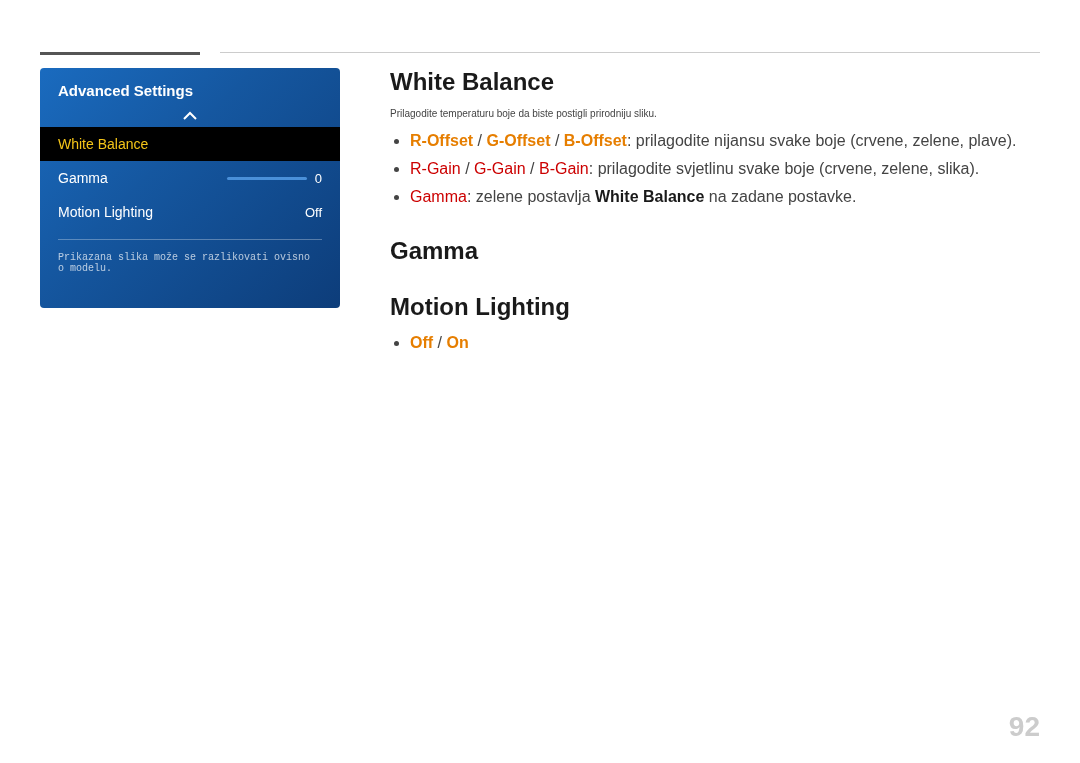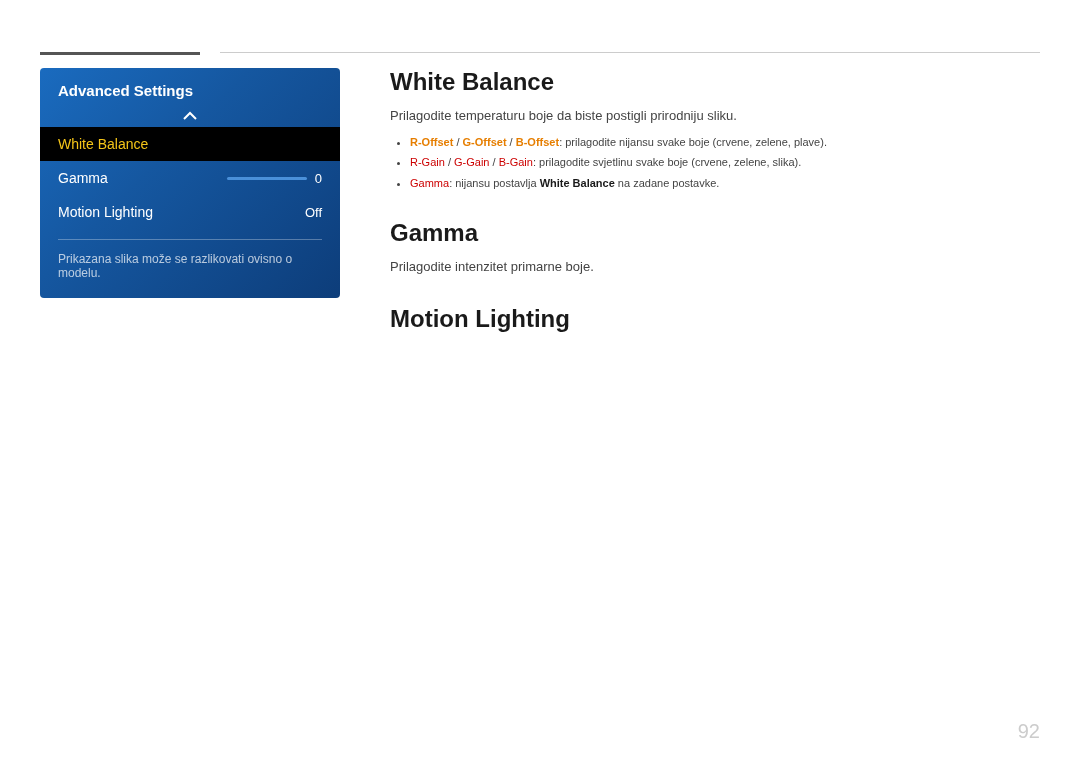--- a/index.html
+++ b/index.html
@@ -32,21 +32,21 @@
     }
 
     
     .sidebar {
       position: absolute;
       top: 68px;
       left: 40px;
       width: 300px;
       background: linear-gradient(135deg, #1a6bbf 0%, #1557a0 40%, #0d3d7a 100%);
       border-radius: 4px;
-      padding-bottom: 10px;
+      padding-bottom: 26px;
     }
 
     .sidebar-title {
       color: #ffffff;
       font-size: 15px;
       font-weight: bold;
       padding: 14px 18px 10px 18px;
     }
 
     .sidebar-collapse-icon {
@@ -114,76 +114,77 @@
     }
 
     .sidebar-divider {
       height: 1px;
       background: rgba(255,255,255,0.3);
       margin: 10px 18px;
     }
 
     .sidebar-note {
       color: rgba(255,255,255,0.7);
-      font-size: 12px;
+      font-size: 10px;
       padding: 2px 18px 8px 18px;
+      font-family: Liberation Mono, monospace;
     }
 
     
     .main-content {
       position: absolute;
       top: 68px;
       left: 390px;
       right: 40px;
       bottom: 40px;
     }
 
     .section-title {
       font-size: 24px;
       font-weight: bold;
       color: #1a1a1a;
       margin-bottom: 10px;
     }
 
     .section-desc {
-      font-size: 13px;
+      font-size: 10px;
       color: #444;
       margin-bottom: 8px;
       line-height: 1.5;
     }
 
     .bullet-list {
       list-style: disc;
       padding-left: 20px;
       margin-bottom: 6px;
     }
 
     .bullet-list li {
-      font-size: 11px;
+      font-size: 16px;
       color: #444;
       margin-bottom: 4px;
       line-height: 1.5;
     }
 
     .text-orange { color: #e67e00; font-weight: bold; }
     .text-red { color: #cc0000; font-weight: normal; }
     .text-bold { font-weight: bold; color: #1a1a1a; }
 
     .section {
       margin-bottom: 28px;
     }
 
     
     .page-number {
       position: absolute;
       bottom: 20px;
       right: 40px;
-      font-size: 20px;
+      font-size: 28px;
       color: #cccccc;
-      font-weight: 400;
+      font-weight: 700;
     }
   </style>
 </head>
 <body>
 
 <div class="top-border-left"></div>
 <div class="top-border-right"></div>
 
 <div class="sidebar">
   <div class="sidebar-title">Advanced Settings</div>
@@ -221,29 +222,33 @@
     <div class="section-title">White Balance</div>
     <p class="section-desc">Prilagodite temperaturu boje da biste postigli prirodniju sliku.</p>
     <ul class="bullet-list">
       <li>
         <span class="text-orange">R-Offset</span><span> / </span><span class="text-orange">G-Offset</span><span> / </span><span class="text-orange">B-Offset</span><span>: prilagodite nijansu svake boje (crvene, zelene, plave).</span>
       </li>
       <li>
         <span class="text-red">R-Gain</span><span> / </span><span class="text-red">G-Gain</span><span> / </span><span class="text-red">B-Gain</span><span>: prilagodite svjetlinu svake boje (crvene, zelene, slika).</span>
       </li>
       <li>
-        <span class="text-red">Gamma</span><span>: nijansu postavlja </span><span class="text-bold">White Balance</span><span> na zadane postavke.</span>
+        <span class="text-red">Gamma</span><span>: zelene postavlja </span><span class="text-bold">White Balance</span><span> na zadane postavke.</span>
       </li>
     </ul>
   </div>
 
   <div class="section">
     <div class="section-title">Gamma</div>
-    <p class="section-desc">Prilagodite intenzitet primarne boje.</p>
   </div>
 
   <div class="section">
     <div class="section-title">Motion Lighting</div>
+    <ul class="bullet-list">
+      <li>
+        <span class="text-orange">Off</span><span> / </span><span class="text-orange">On</span>
+      </li>
+    </ul>
   </div>
 
 </div>
 
 <div class="page-number">92</div>
 
 </body></html>

